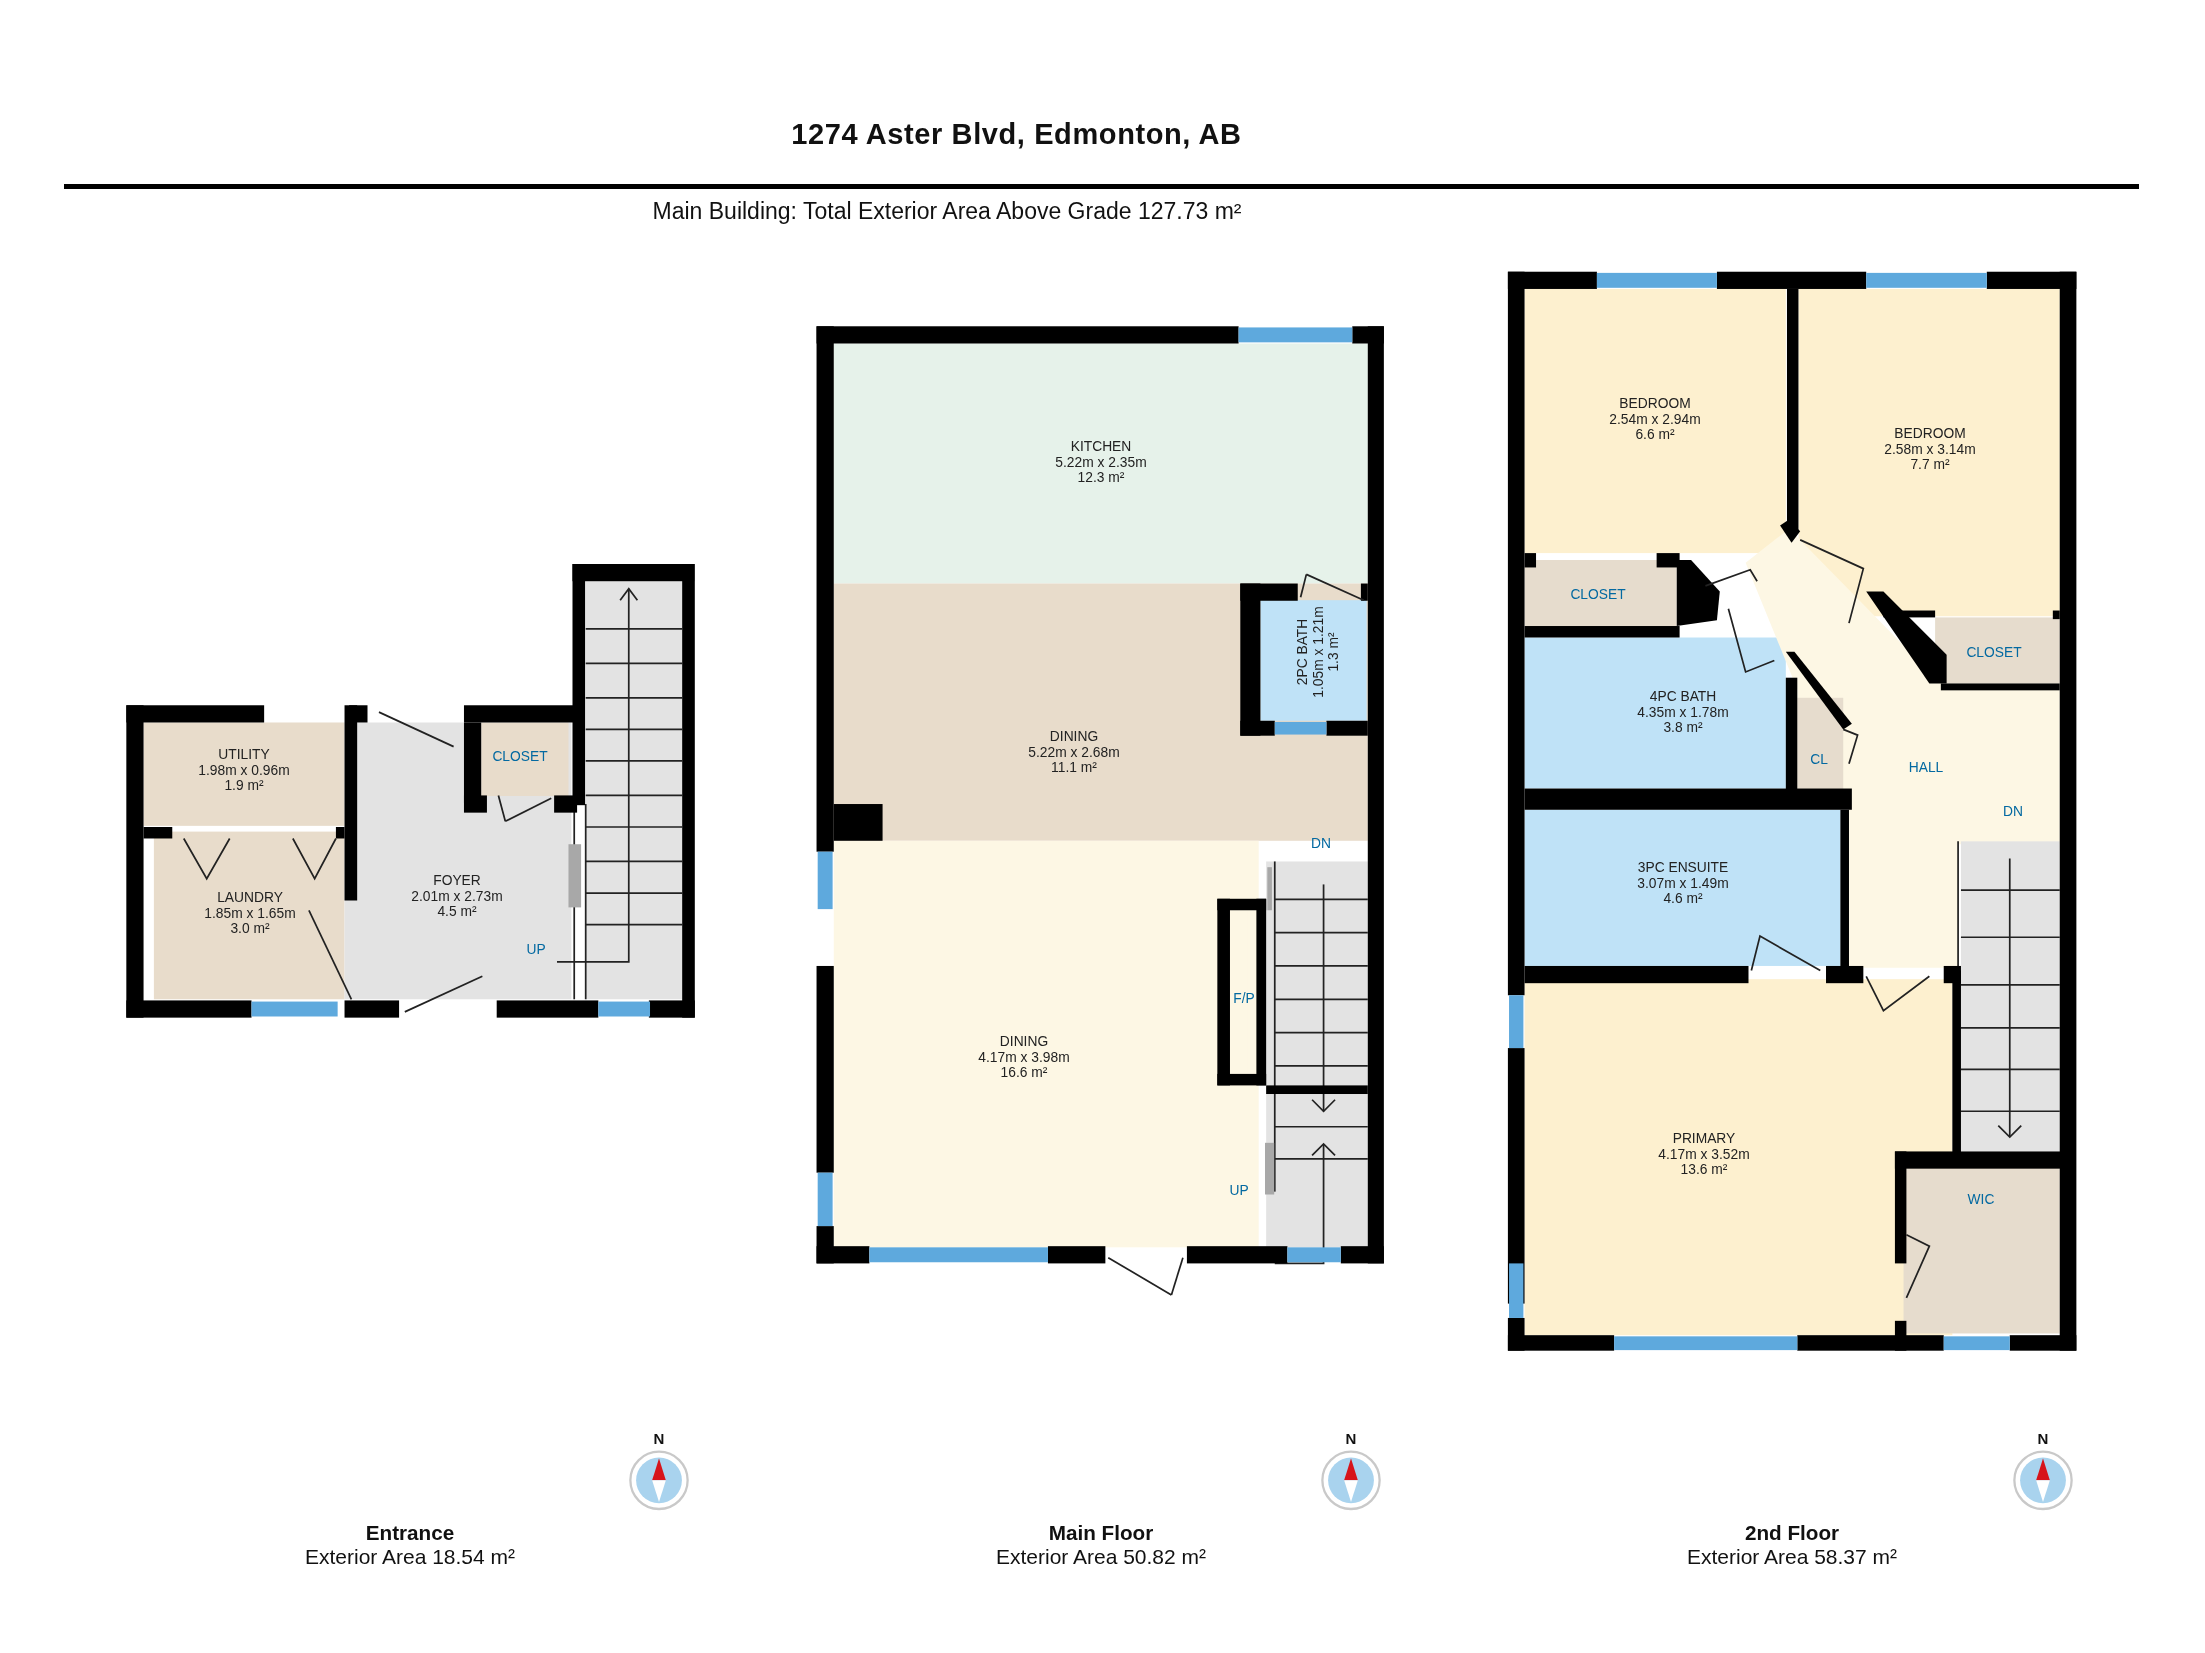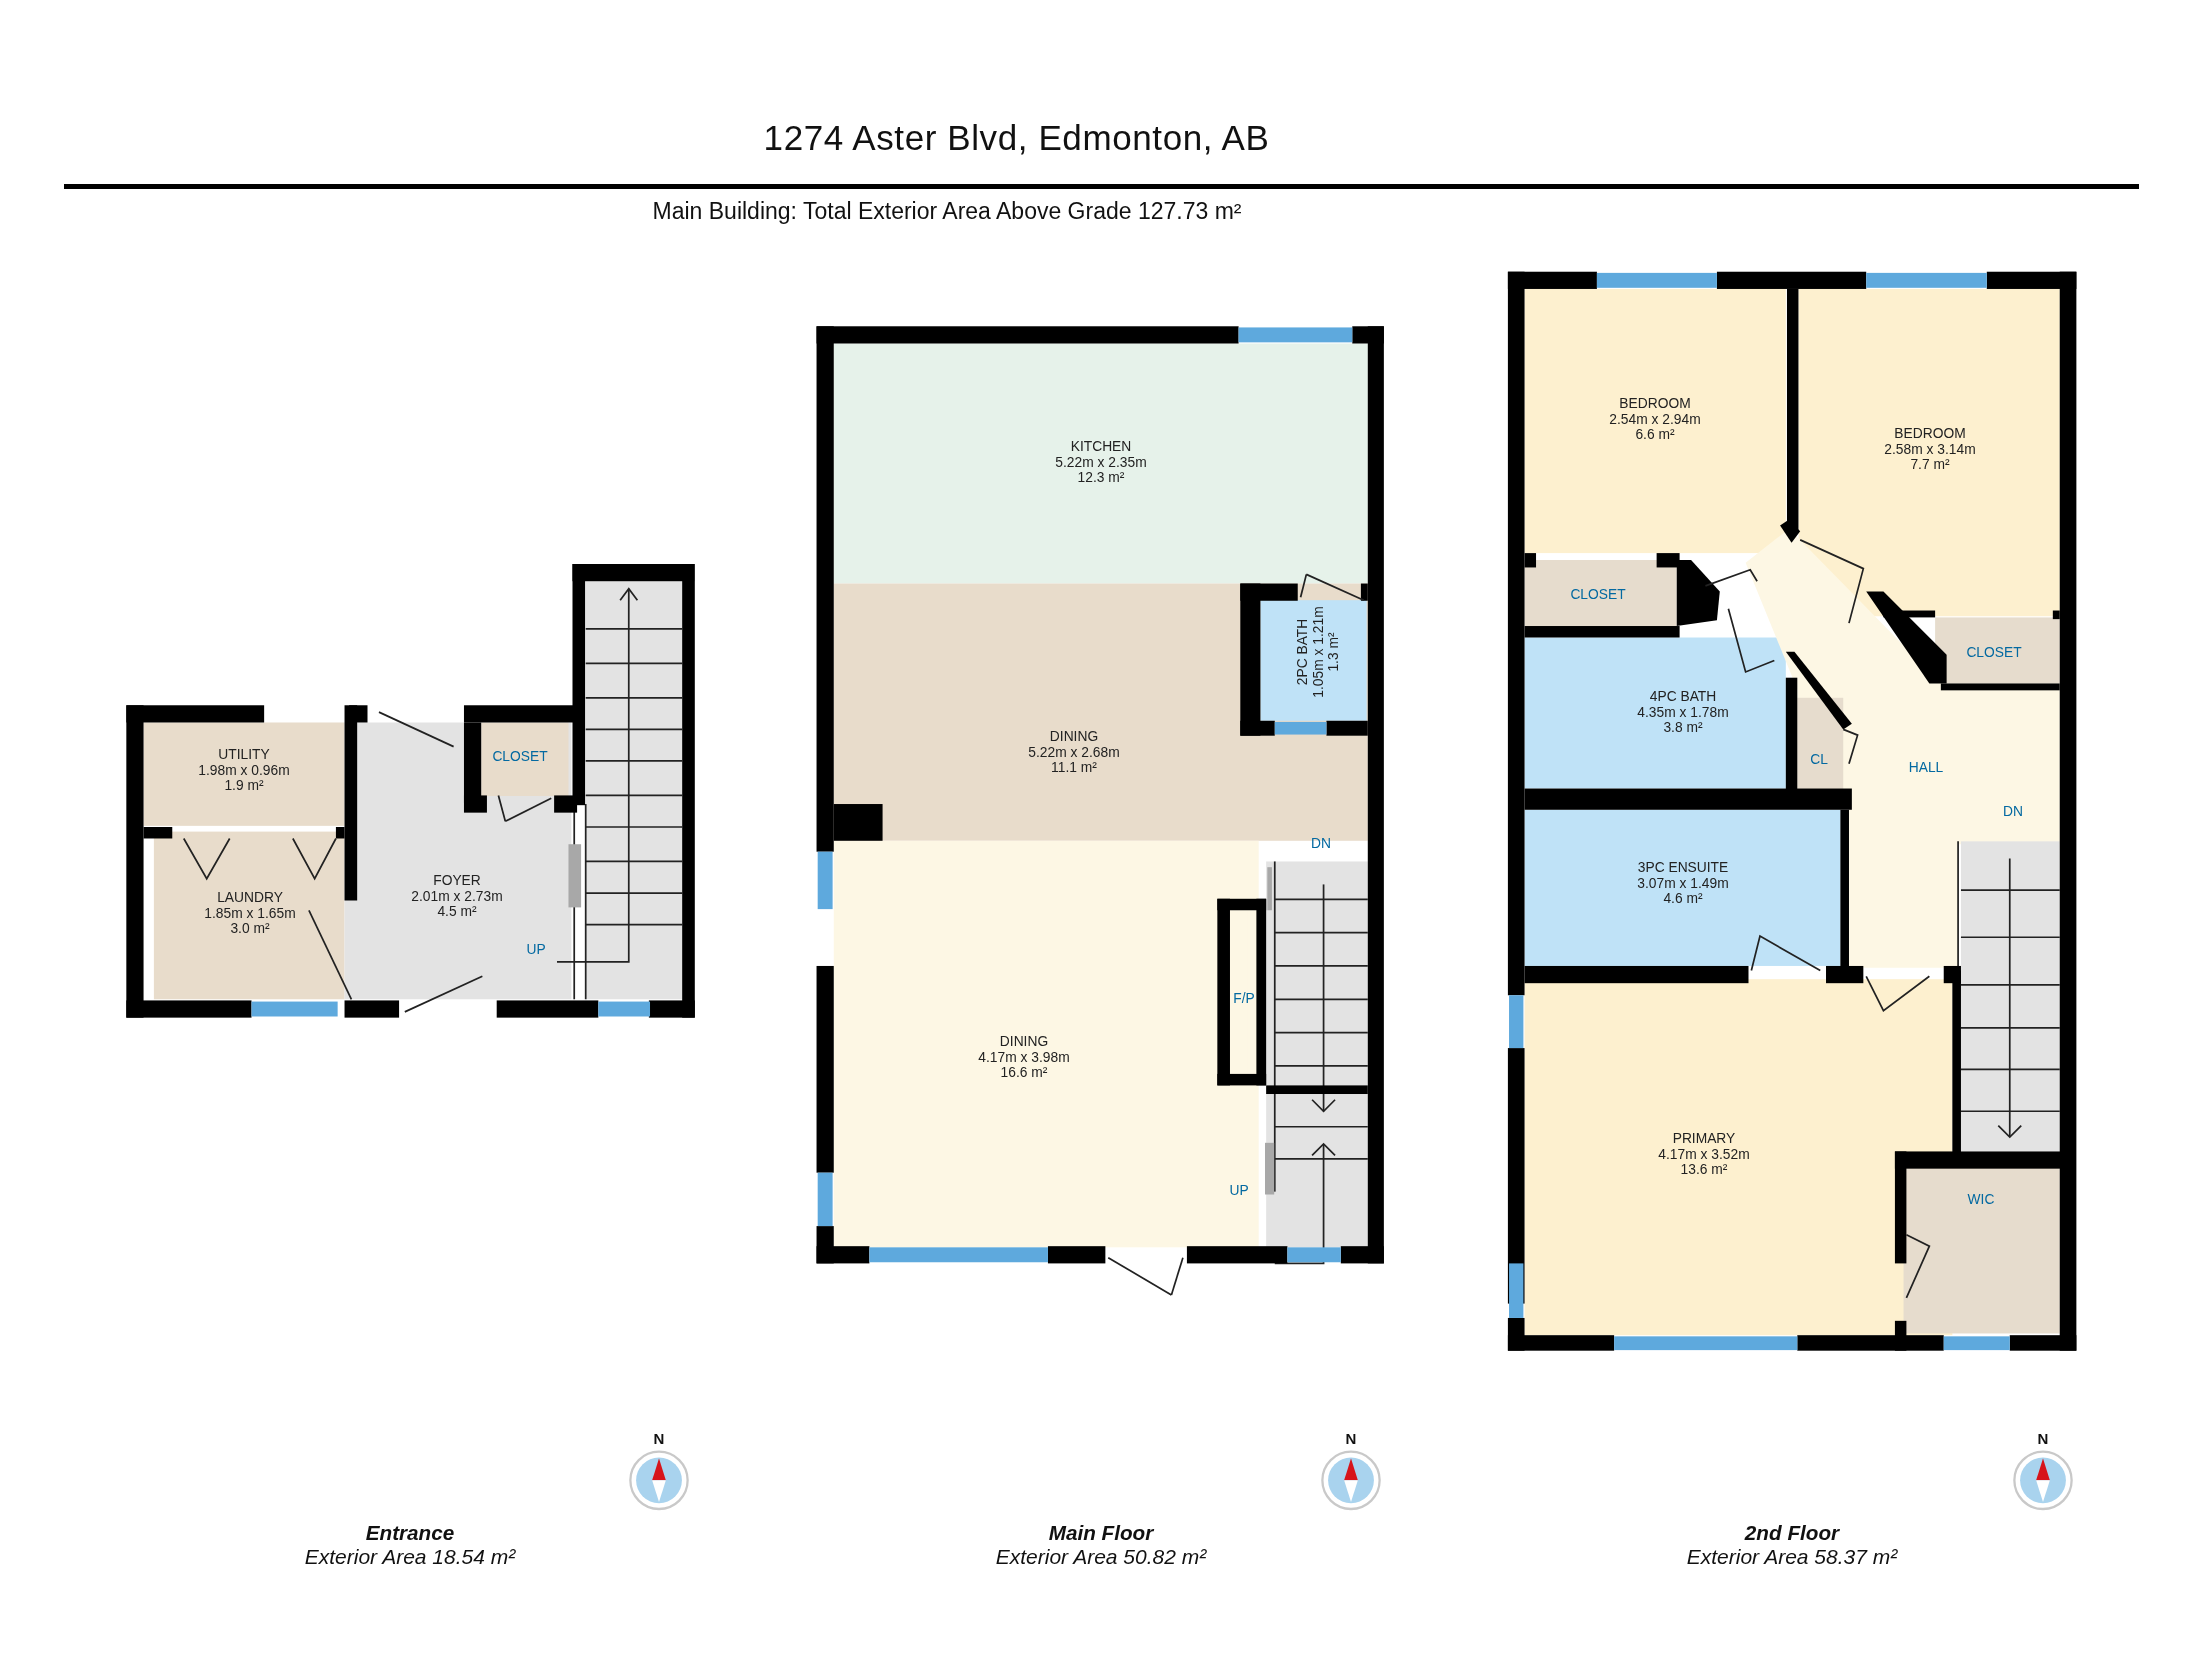--- a/index.html
+++ b/index.html
@@ -1,29 +1,29 @@
 <!DOCTYPE html>
 <html style="font-size:9.2px"><head>
 <meta charset="utf-8">
 <style>
   html, body { margin:0; padding:0; background:#ffffff; }
   body { width:2205px; height:1654px; position:relative; overflow:hidden;
          font-family:"Liberation Sans", sans-serif; color:#111; }
   .abs { position:absolute; }
-  .title { left:0; width:2033px; top:118px; text-align:center; font-size:35px; font-weight:normal; letter-spacing:0.6px; }
+  .title { left:0; width:2033px; top:118px; text-align:center; font-size:29px; font-weight:bold; letter-spacing:0.6px; }
   .rule { left:64px; top:184px; width:2075px; height:4.6px; background:#000; }
   .subtitle { left:0; width:1894px; top:198px; text-align:center; font-size:23px; }
   svg.plan { position:absolute; left:0; top:0; }
   .room-label { position:absolute; text-align:center; font-size:13.8px; line-height:15.5px; color:#222; transform:translate(-50%,-50%); white-space:nowrap; }
   .room-label .nm { display:block; }
   .room-label .dim { display:block; }
   .room-label .area { display:block; }
   .small-label { position:absolute; font-size:13.8px; color:#0369a1; transform:translate(-50%,-50%); white-space:nowrap; }
   .vert { transform:translate(-50%,-50%) rotate(-90deg); }
-  .floor-caption { position:absolute; text-align:center; transform:translateX(-50%); white-space:nowrap;font-style:italic; }
+  .floor-caption { position:absolute; text-align:center; transform:translateX(-50%); white-space:nowrap; }
   .floor-caption .fname { display:block; font-size:20.7px; font-weight:bold; }
   .floor-caption .farea { display:block; font-size:21px; }
   .compass { position:absolute; width:63px; height:86px; transform:translateX(-50%); }
   .compass .n { position:absolute; top:0; left:0; width:63px; text-align:center; font-size:15px; font-weight:bold; }
 </style>
 </head>
 <body>
 
 <div class="abs title">1274 Aster Blvd, Edmonton, AB</div>
 <div class="abs rule"></div>

